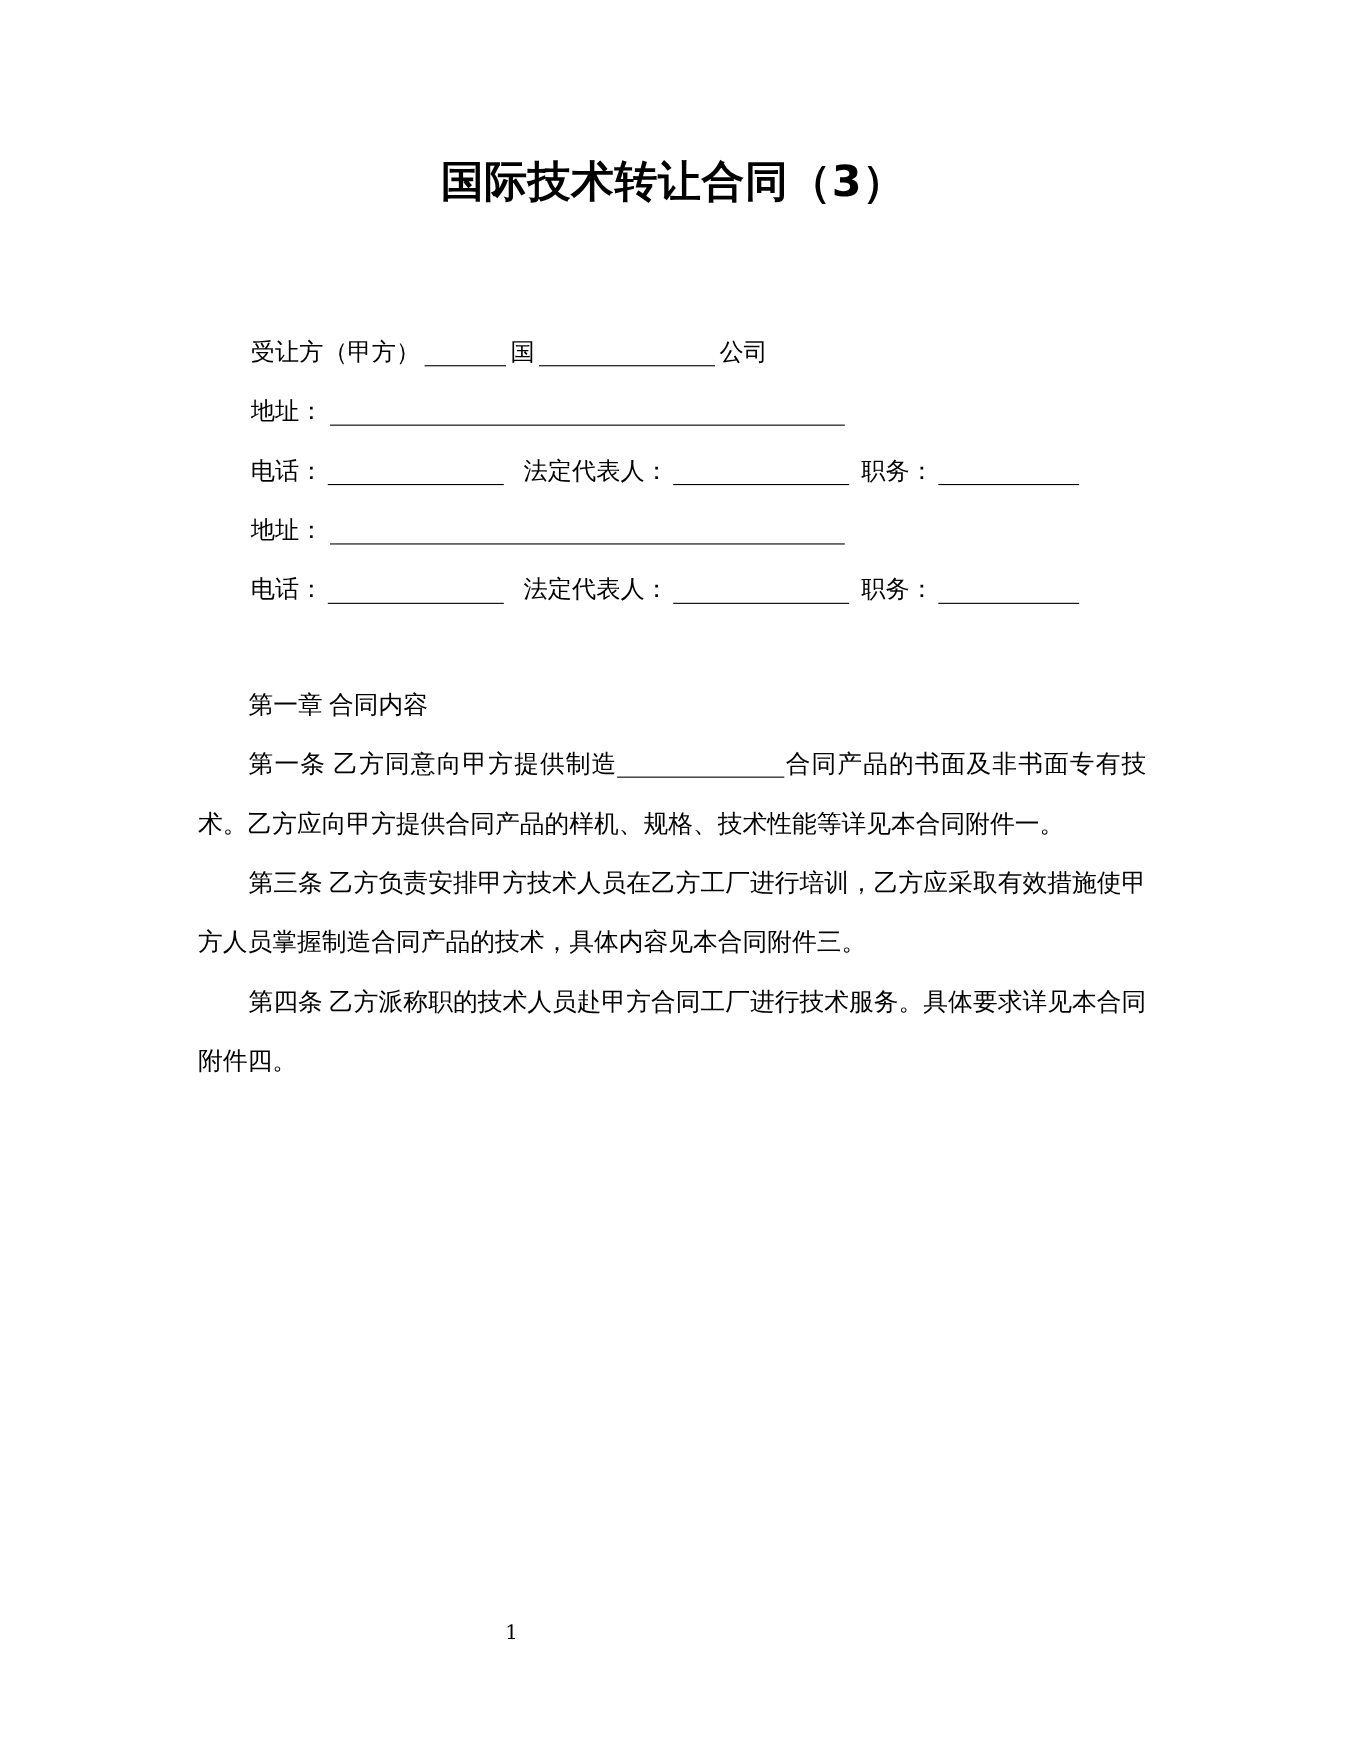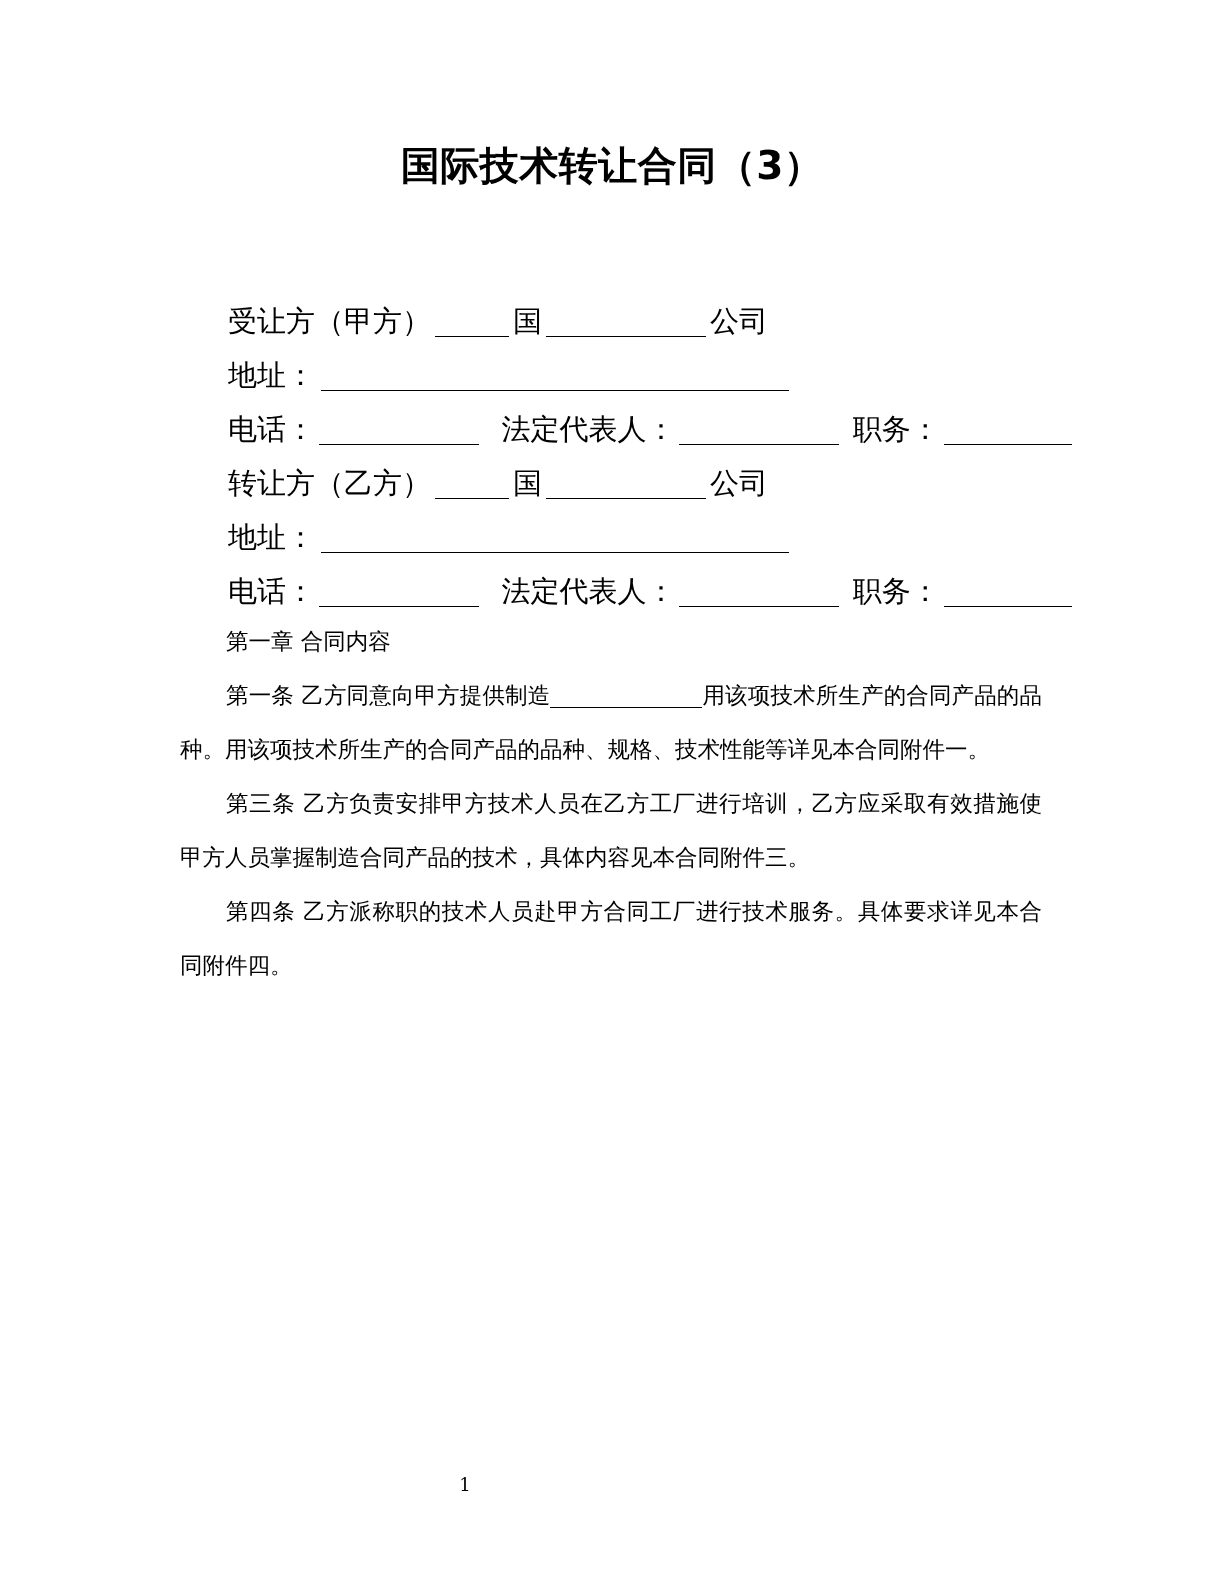--- a/index.html
+++ b/index.html
@@ -42,21 +42,21 @@
   
   .party-block {
     position: absolute;
     left: 180px;
     top: 294px;
     width: 864px;
   }
   .party-line {
     height: 54px;
     line-height: 54px;
-    font-size: 29px;
+    font-size: 22px;
     white-space: nowrap;
     padding-left: 48px;
     box-sizing: border-box;
   }
   .party-line .lbl {
     display: inline;
   }
   .blank {
     display: inline-block;
     border-bottom: 1.6px solid #000;
@@ -78,20 +78,21 @@
     top: 614px;
     width: 862px;
   }
   .para {
     font-size: 22.5px;
     line-height: 54px;
     text-align: justify;
     text-justify: inter-ideograph;
     text-indent: 46px;
     margin: 0;
+    font-family: Liberation Serif, serif;
   }
 
   .inline-blank {
     display: inline-block;
     border-bottom: 1.6px solid #000;
     width: 152px;
     height: 24px;
     vertical-align: -5px;
   }
 
@@ -120,38 +121,35 @@
     </div>
 
     <div class="party-line">
       <span class="lbl">地址：</span><span class="blank w-address"></span>
     </div>
 
     <div class="party-line">
       <span class="lbl">电话：</span><span class="blank w-phone"></span>&nbsp;&nbsp;<span class="lbl">法定代表人：</span><span class="blank w-rep"></span>&nbsp;<span class="lbl">职务：</span><span class="blank w-title"></span>
     </div>
 
-    <div class="party-line">
-      <span class="lbl">转让方（乙方）</span><span class="blank w-country"></span><span class="lbl">国</span><span class="blank w-company"></span><span class="lbl">公司</span>
-    </div>
 
     <div class="party-line">
       <span class="lbl">地址：</span><span class="blank w-address"></span>
     </div>
 
     <div class="party-line">
       <span class="lbl">电话：</span><span class="blank w-phone"></span>&nbsp;&nbsp;<span class="lbl">法定代表人：</span><span class="blank w-rep"></span>&nbsp;<span class="lbl">职务：</span><span class="blank w-title"></span>
     </div>
   </div>
 
   <div class="body-block">
 
     <p class="para">第一章  合同内容</p>
 
-    <p class="para"><span>第一条  乙方同意向甲方提供制造</span><span class="inline-blank"></span><span>用该项技术所生产的合同产品的品种。用该项技术所生产的合同产品的品种、规格、技术性能等详见本合同附件一。</span></p>
+    <p class="para"><span>第一条  乙方同意向甲方提供制造</span><span class="inline-blank"></span><span>合同产品的书面及非书面专有技术。乙方应向甲方提供合同产品的样机、规格、技术性能等详见本合同附件一。</span></p>
 
 
     <p class="para">第三条  乙方负责安排甲方技术人员在乙方工厂进行培训，乙方应采取有效措施使甲方人员掌握制造合同产品的技术，具体内容见本合同附件三。</p>
 
     <p class="para">第四条  乙方派称职的技术人员赴甲方合同工厂进行技术服务。具体要求详见本合同附件四。</p>
 
 
 
   </div>
 

